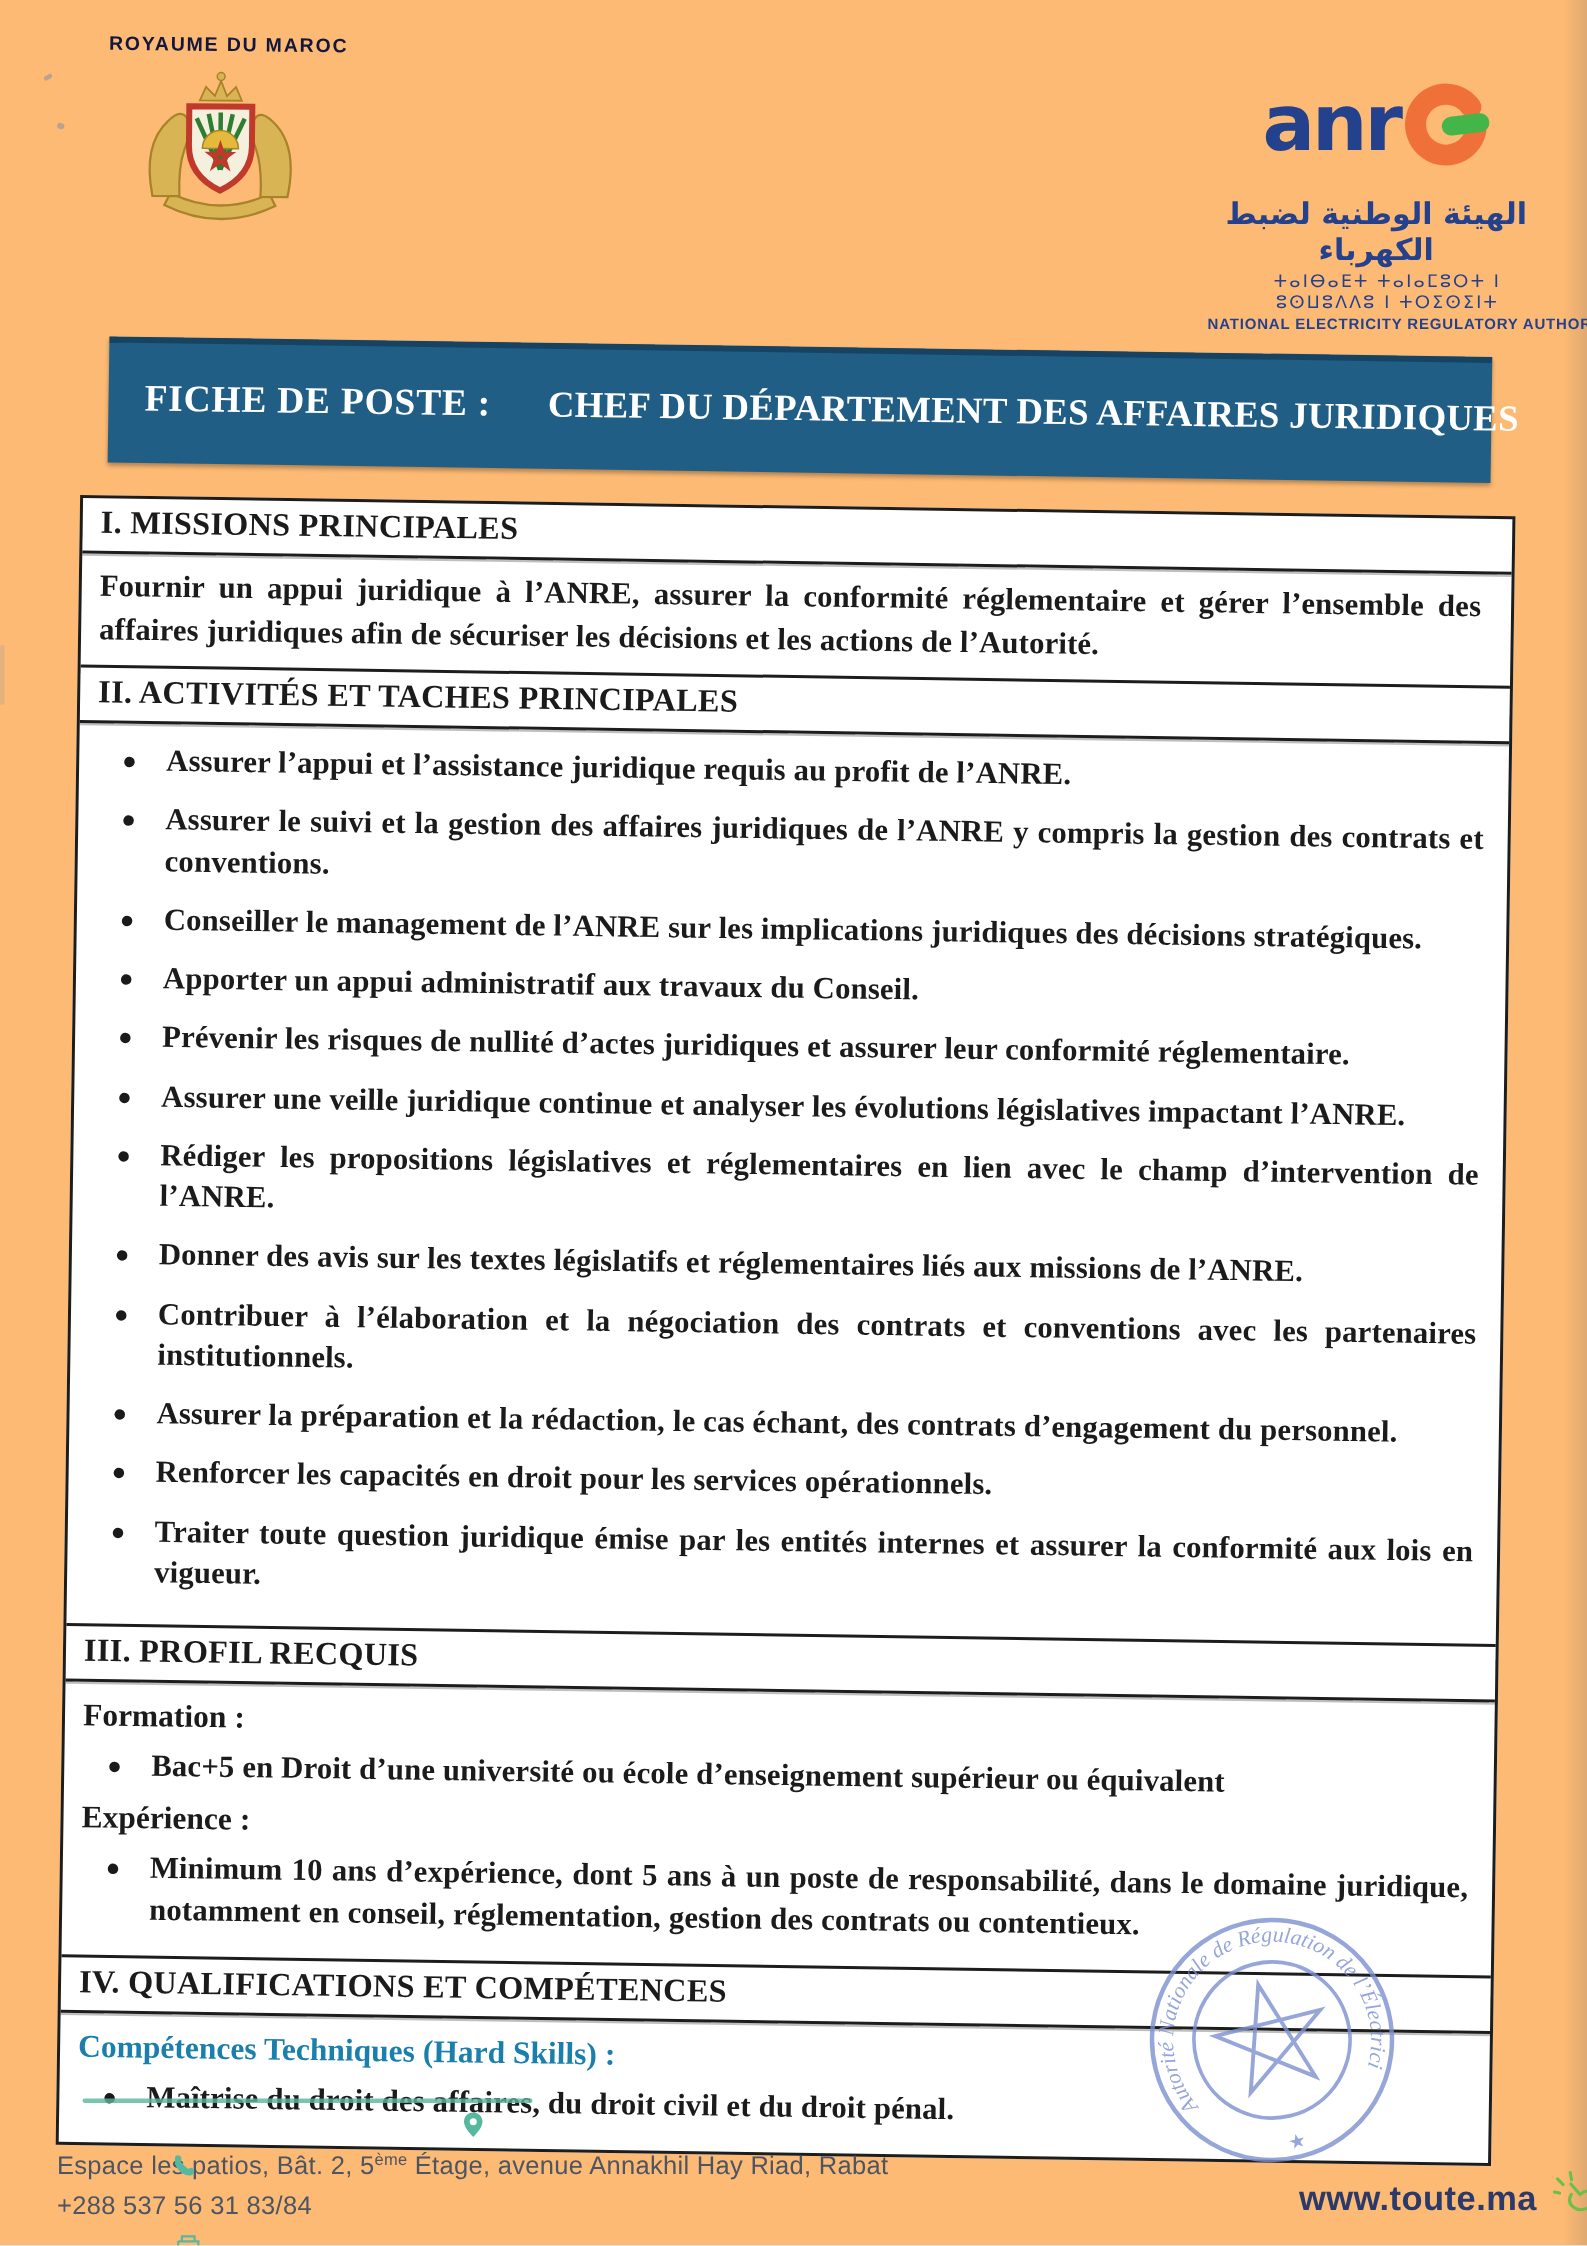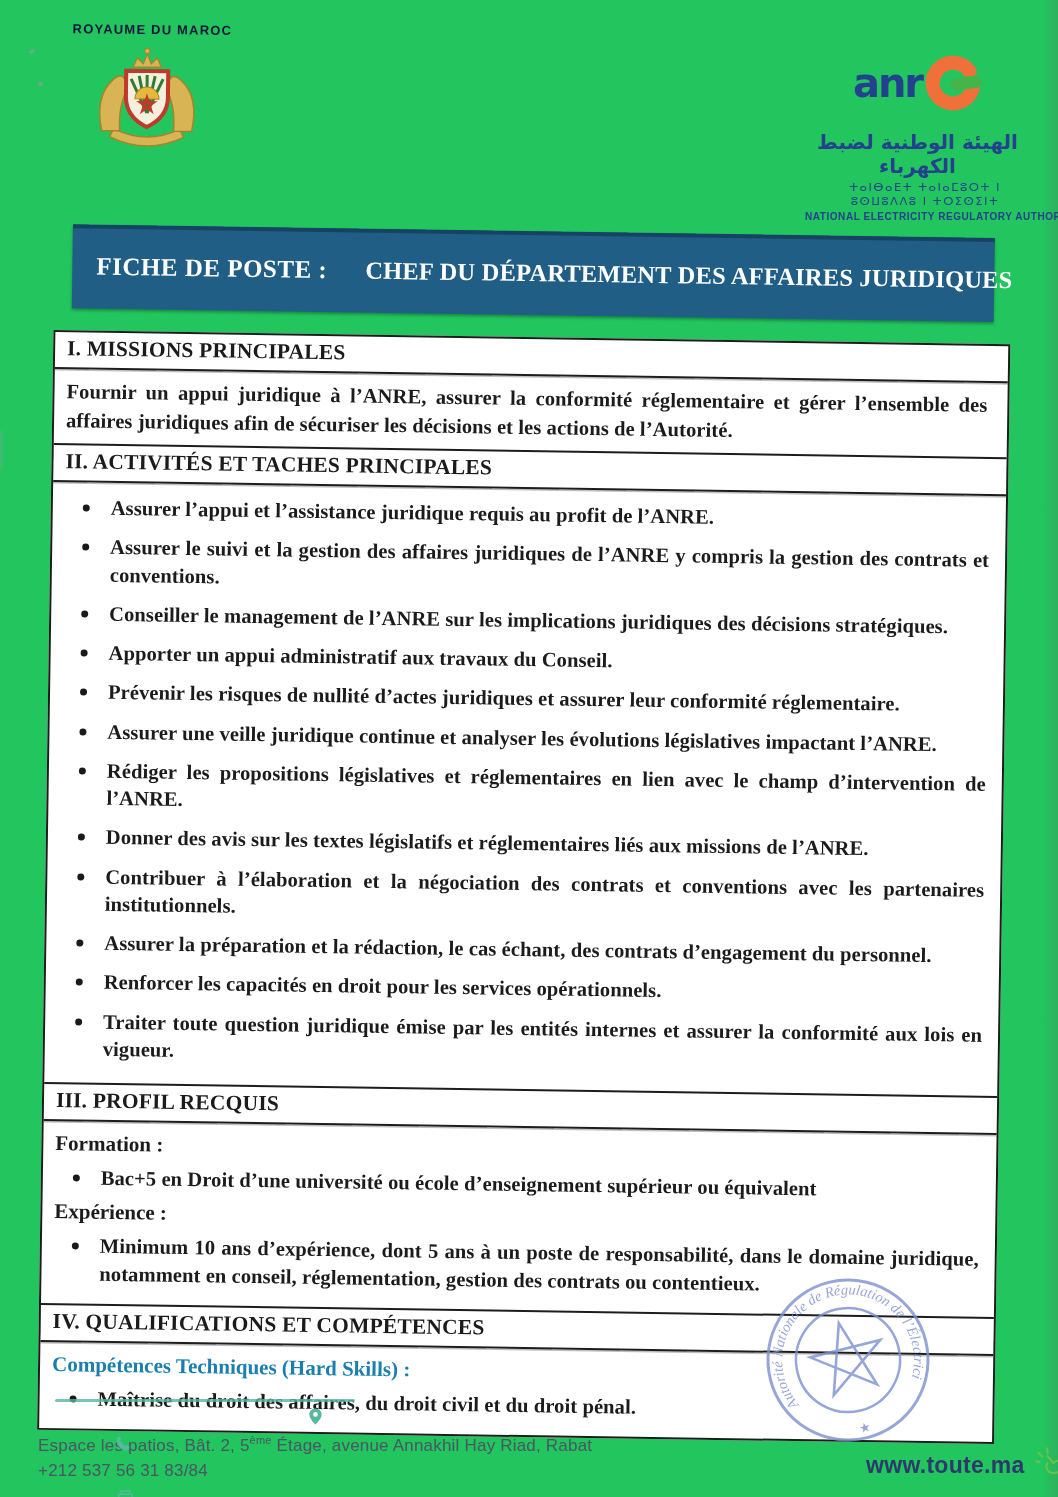--- a/index.html
+++ b/index.html
@@ -1,38 +1,38 @@
 <!DOCTYPE html>
 <html><head>
 <meta charset="utf-8">
 <style>
   html,body { margin:0; padding:0; background:#e8e8e8; }
   .page {
     position:relative; width:1058px; height:1497px; margin:0 auto;
-    background:#22c55e; overflow:hidden;
+    background:#fdba74; overflow:hidden;
     font-family:"Liberation Serif", serif; color:#1b1b1b;
   }
   
   .edge-right { position:absolute; right:0; top:0; width:16px; height:100%;
     background:linear-gradient(to right, rgba(0,0,0,0), rgba(90,90,90,.18)); pointer-events:none; }
   .speck { position:absolute; background:#9a9a9a; border-radius:2px; opacity:.7; }
   .speck.s1 { left:29px; top:50px; width:6px; height:3px; transform:rotate(-30deg); }
   .speck.s2 { left:38px; top:82px; width:5px; height:4px; transform:rotate(20deg); }
   .speck.s3 { left:0px;  top:430px; width:3px; height:40px; opacity:.25; }
 
   
   .crest-block { position:absolute; left:72px; top:22px; width:150px; text-align:center;
     transform:rotate(.6deg); }
   .kingdom { font-family:"Liberation Sans", sans-serif; font-size:13px; font-weight:700;
     letter-spacing:1.2px; color:#14173d; white-space:nowrap; }
   .coat { margin-top:4px; }
 
   .anre-logo { position:absolute; right:28px; top:52px; width:225px; text-align:center; }
   .wordmark { display:flex; align-items:center; justify-content:center; height:62px; }
-  .wordmark .anr { font-family:"DejaVu Sans", sans-serif; font-weight:700; font-size:40px;
+  .wordmark .anr { font-family:"DejaVu Sans", sans-serif; font-weight:700; font-size:52px;
     line-height:58px; letter-spacing:-2px; color:#24418e; }
   .logo-arabic { font-family:"DejaVu Sans", sans-serif; font-size:20px; font-weight:700;
     color:#24418e; margin-top:16px; direction:rtl; }
   .logo-tifinagh { font-family:"DejaVu Sans", sans-serif; font-size:11.5px; color:#24418e;
     letter-spacing:1.5px; margin-top:2px;margin-left:15px; }
   .logo-english { font-family:"Liberation Sans", sans-serif; font-size:10px; font-weight:700;
     color:#24418e; letter-spacing:.55px; margin-top:3px; white-space:nowrap; }
 
   
   .tilted { position:absolute; left:55px; top:224px; width:957px;
@@ -210,21 +210,21 @@
     </span>
     <span><span>Espace les patios, Bât. 2, 5</span><sup>ème</sup><span> Étage, avenue Annakhil Hay Riad, Rabat</span></span>
   </div>
 
   <div class="footer-line phones">
     <span class="ic">
       <svg width="16" height="16" viewBox="0 0 20 20">
           <path d="M4 1 c3.4 0 4.4 2.8 2.6 4.6 c1.8 2.8 4 5 6.8 6.8 c1.8 -1.8 4.6 -.8 4.6 2.6 c0 1.8 -1.6 3 -3.4 3 C8 18 2 12 2 5.4 C2 3.6 2.2 1 4 1 z" fill="#56b89f"></path>
         </svg>
     </span>
-    <span>+212 537 56 31 83/84</span>
+    <span>+288 537 56 31 83/84</span>
     <span class="ic" style="margin-left:6px;">
       <svg width="17" height="16" viewBox="0 0 20 19">
           <path d="M5 5 V1 h10 v4 M2 5 h16 v8 h-3.5 M5.5 13 H2 V5 M5.5 10 h9 v8 h-9 z" fill="none" stroke="#56b89f" stroke-width="1.8"></path>
         </svg>
     </span>
     <span>+212 537 57 00 21</span>
   </div>
 
   <div class="website">
     <span class="url">www.toute.ma</span>

